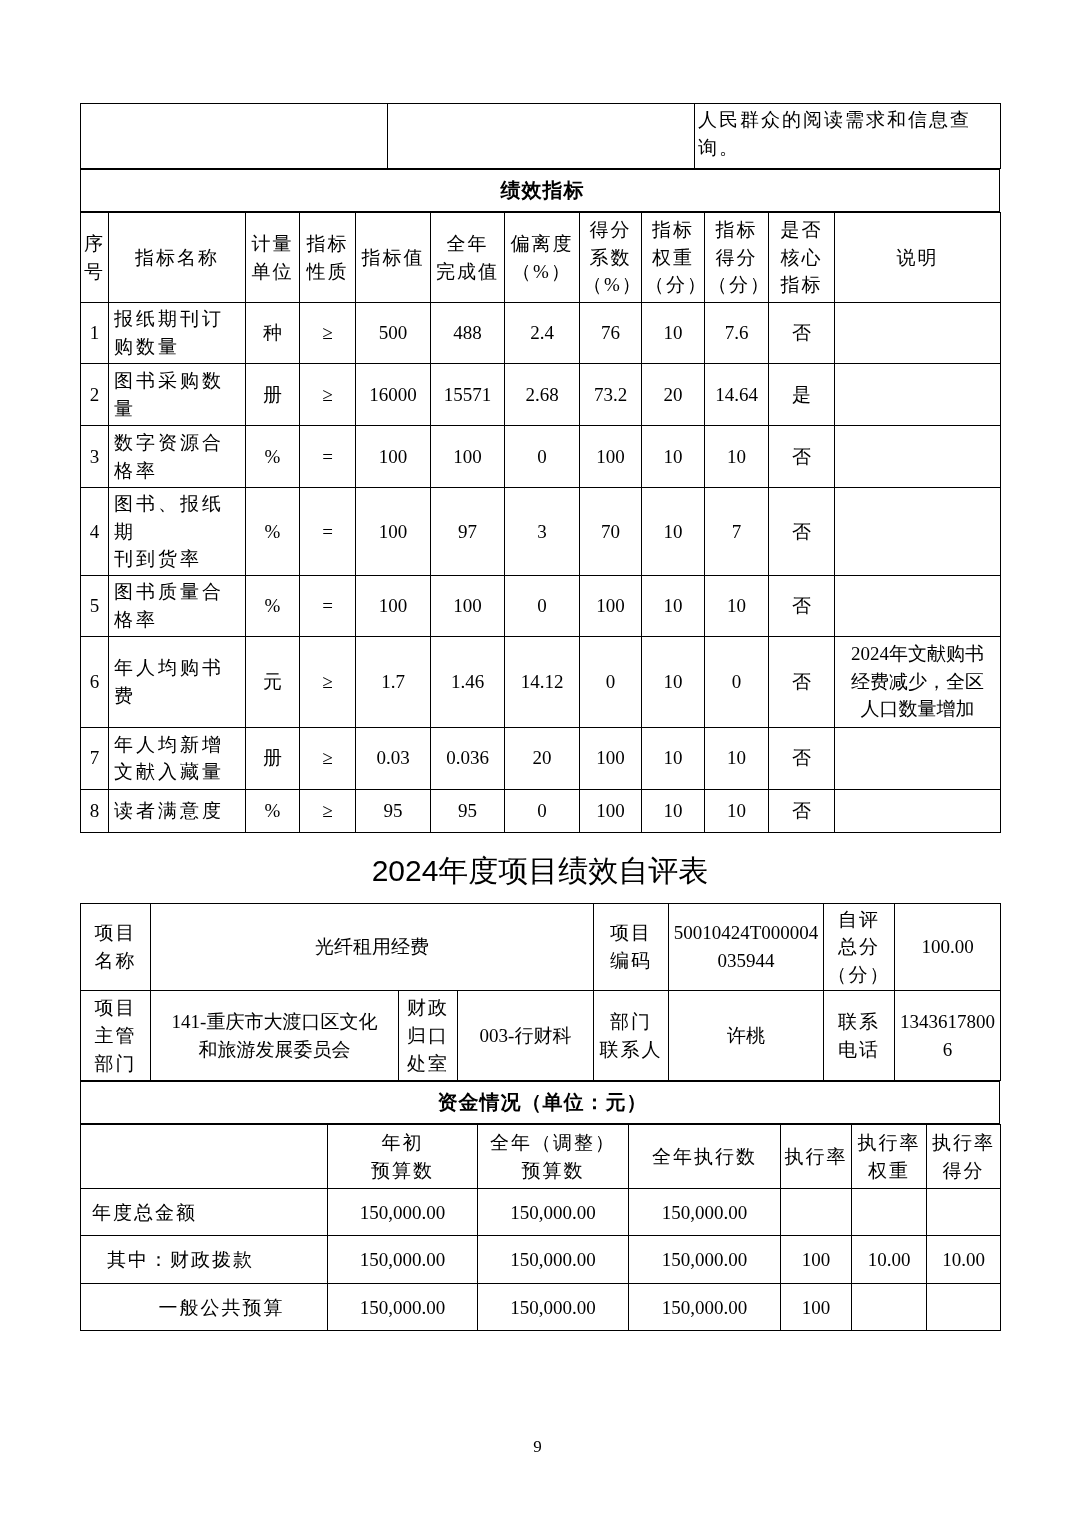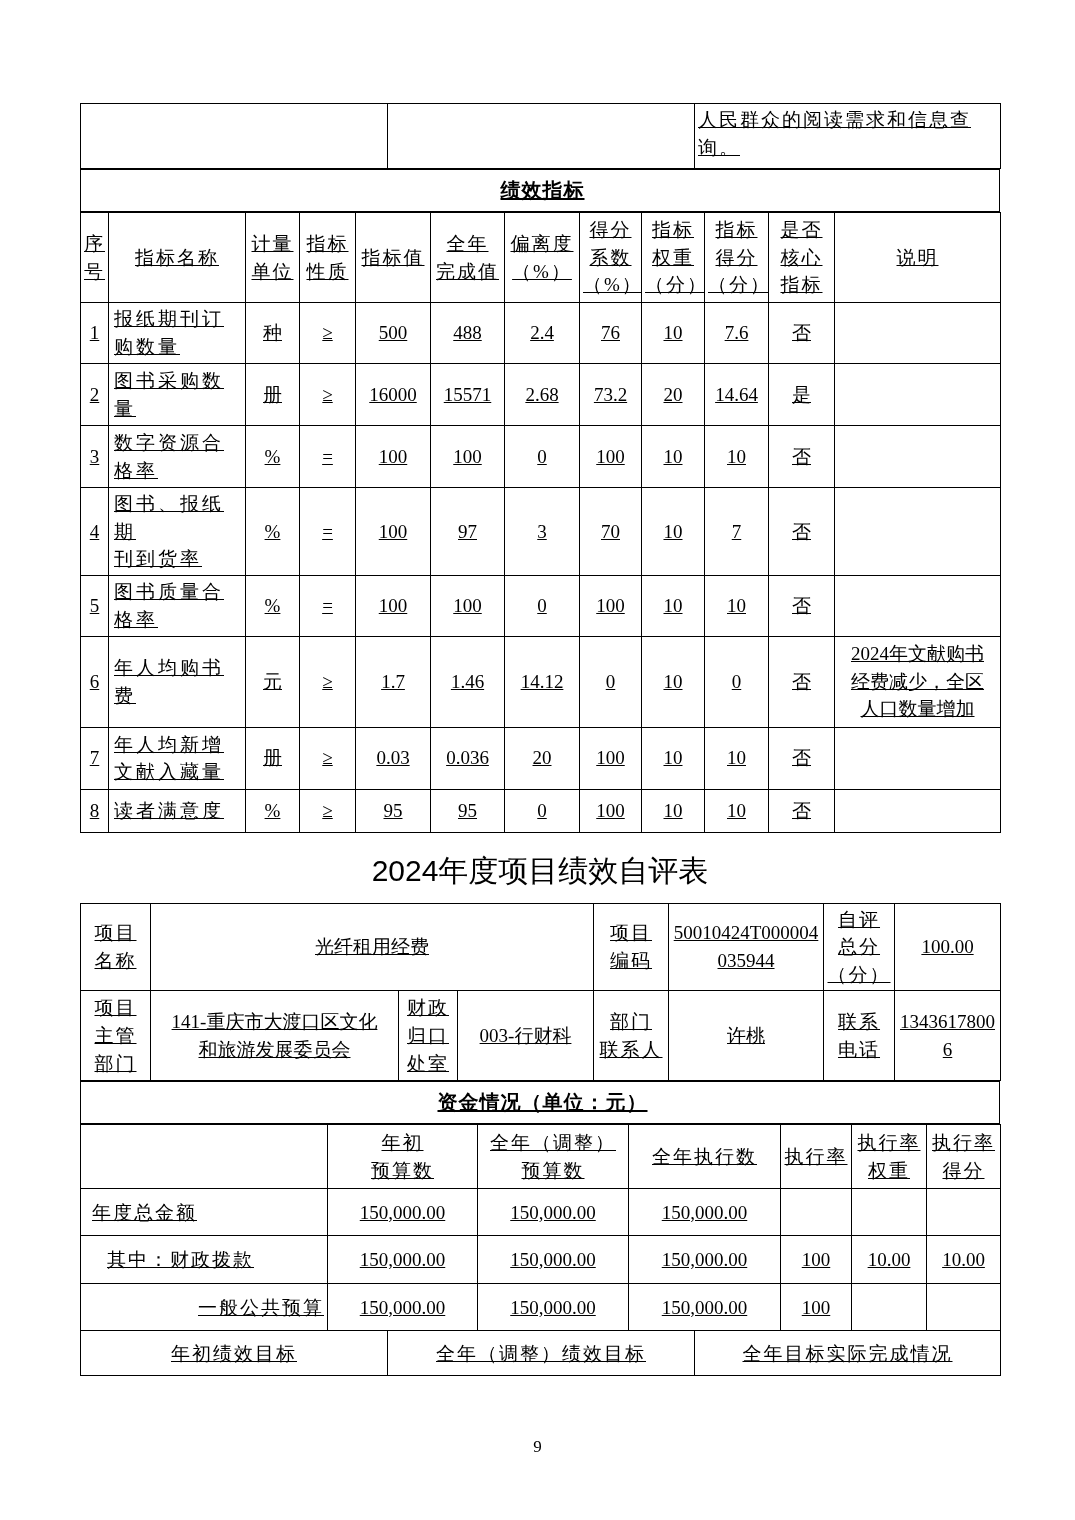--- a/index.html
+++ b/index.html
@@ -14,21 +14,20 @@
   .content {
     position: absolute;
     left: 80px; top: 103px;
     width: 920px;
   }
   table.t {
     width: 920px;
     border-collapse: collapse;
     table-layout: fixed;
     margin-top: -1px;
-    text-decoration: underline;
   }
   table.t.first { margin-top: 0; }
   td {
     border: 1px solid #000000;
     font-size: 19px;
     line-height: 1.45;
     text-align: center;
     vertical-align: middle;
     padding: 2px 3px;
     white-space: pre-line;
@@ -43,21 +42,21 @@
     letter-spacing: 1px;
     padding-left: 8px;
   }
   .cjk { letter-spacing: 2px; }
   .spread { letter-spacing: 3px; text-align: left; padding-left: 5px; }
   .left { text-align: left; }
   .top { vertical-align: top; }
   .brkall { word-break: break-all; }
   .ind0 { text-align: left; padding-left: 11px; letter-spacing: 2px; }
   .ind1 { text-align: left; padding-left: 26px; letter-spacing: 2px; }
-  .ind2 { text-align: right; padding-left: 38px; letter-spacing: 2px; }
+  .ind2 { text-align: center; padding-left: 38px; letter-spacing: 2px; }
   tr.h43 { height: 43px; } tr.h45 { height: 45px; }
   tr.h47 { height: 47px; } tr.h48 { height: 48px; margin-left: 36px; }
   tr.h61 { height: 61px; } tr.h62 { height: 62px; }
   tr.h64 { height: 64px; } tr.h65 { height: 65px; }
   tr.h85 { height: 85px; } tr.h90 { height: 90px; }
   tr.h91 { height: 91px; }
   .doc-title {
     margin: 22px 0 16px 0;
     height: 32px; line-height: 32px;
     text-align: center;
@@ -371,30 +370,16 @@
       <td>150,000.00</td>
       <td>150,000.00</td>
       <td>100</td>
       <td></td>
       <td></td>
     </tr>
   </tbody>
     </table>
 
 
-  <table class="t">
-    <colgroup>
-        <col style="width:307px">
-        <col style="width:307px">
-        <col style="width:306px">
-      </colgroup>
-    <tbody>
-        <tr class="h45">
-      <td class="cjk">年初绩效目标</td>
-      <td class="cjk">全年（调整）绩效目标</td>
-      <td class="cjk">全年目标实际完成情况</td>
-    </tr>
-  </tbody>
-    </table>
 
 </div>
 
 <div class="page-num">9</div>
 
 </body></html>

